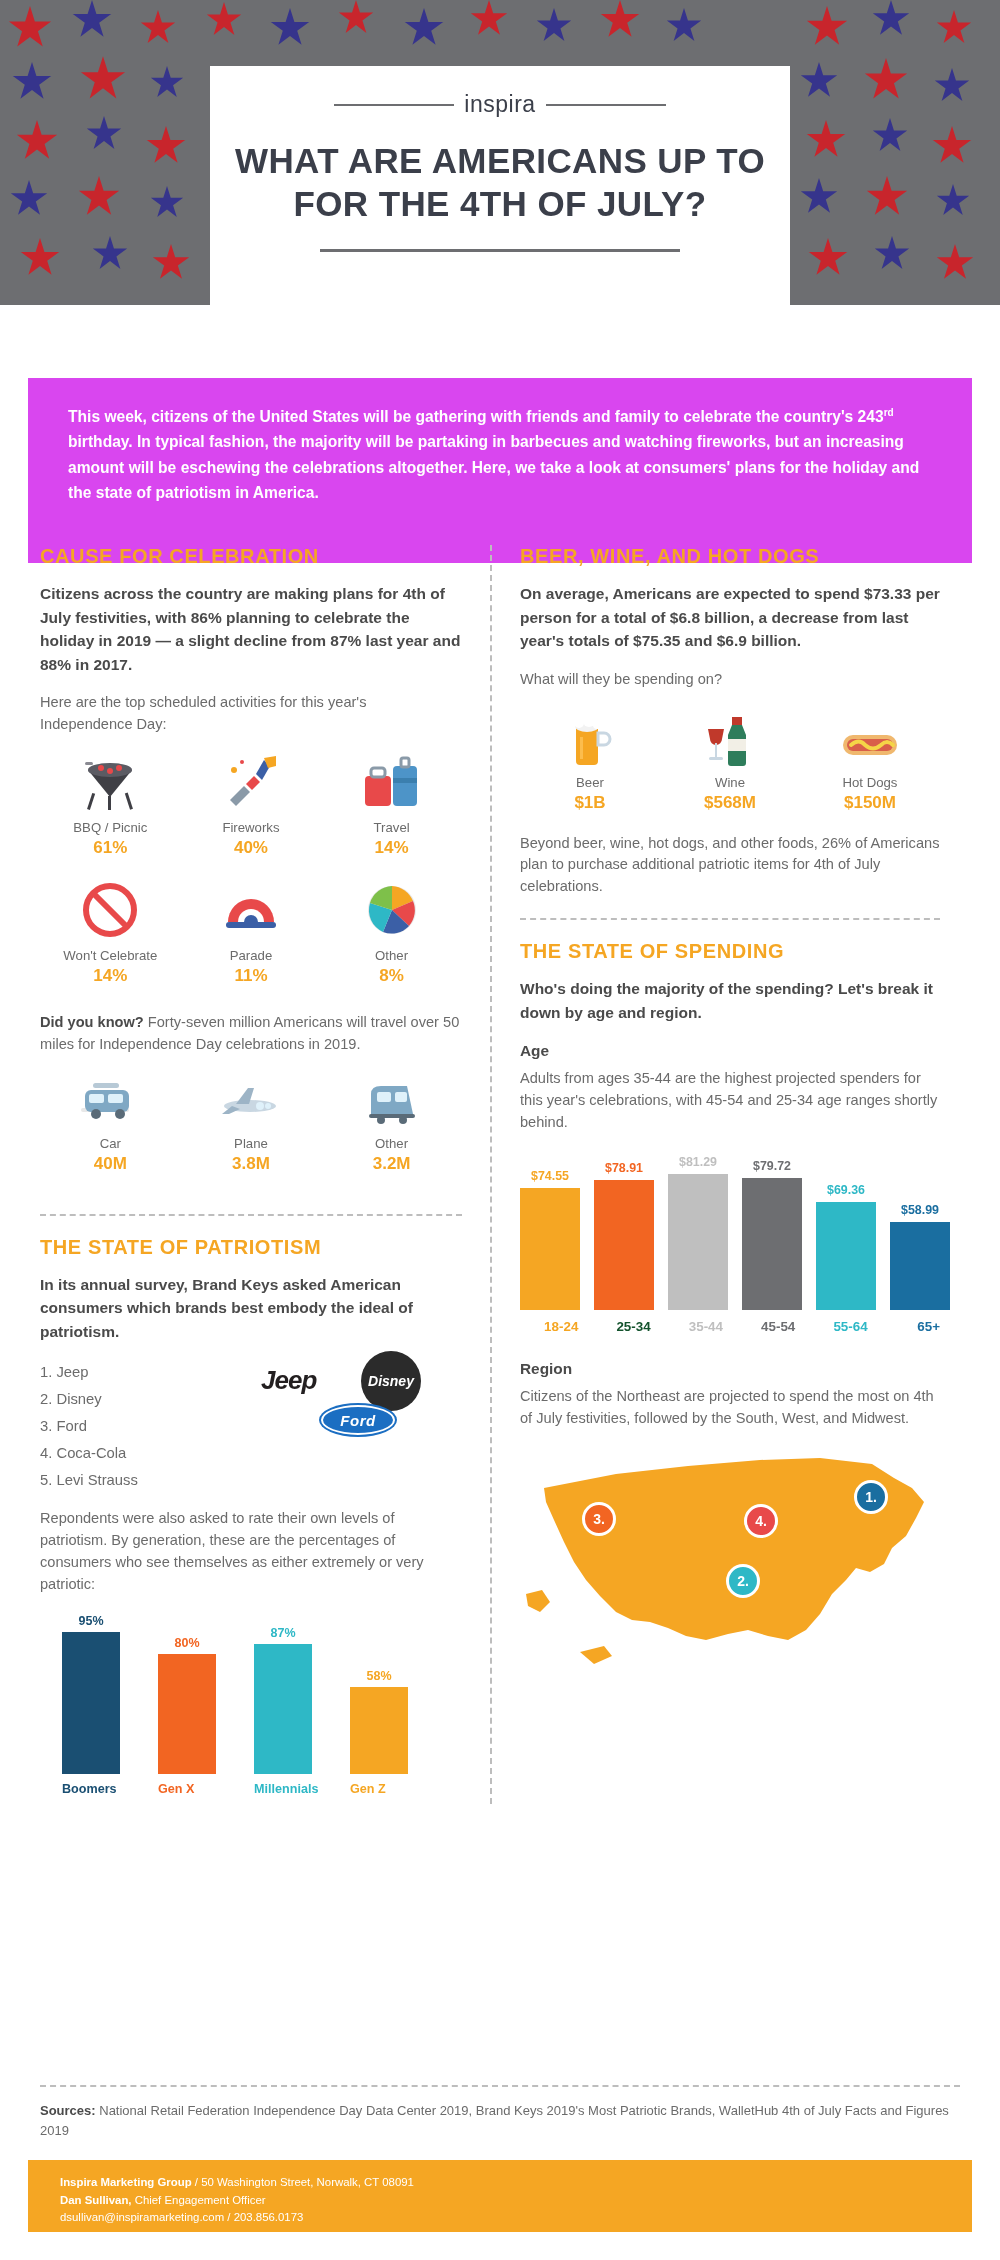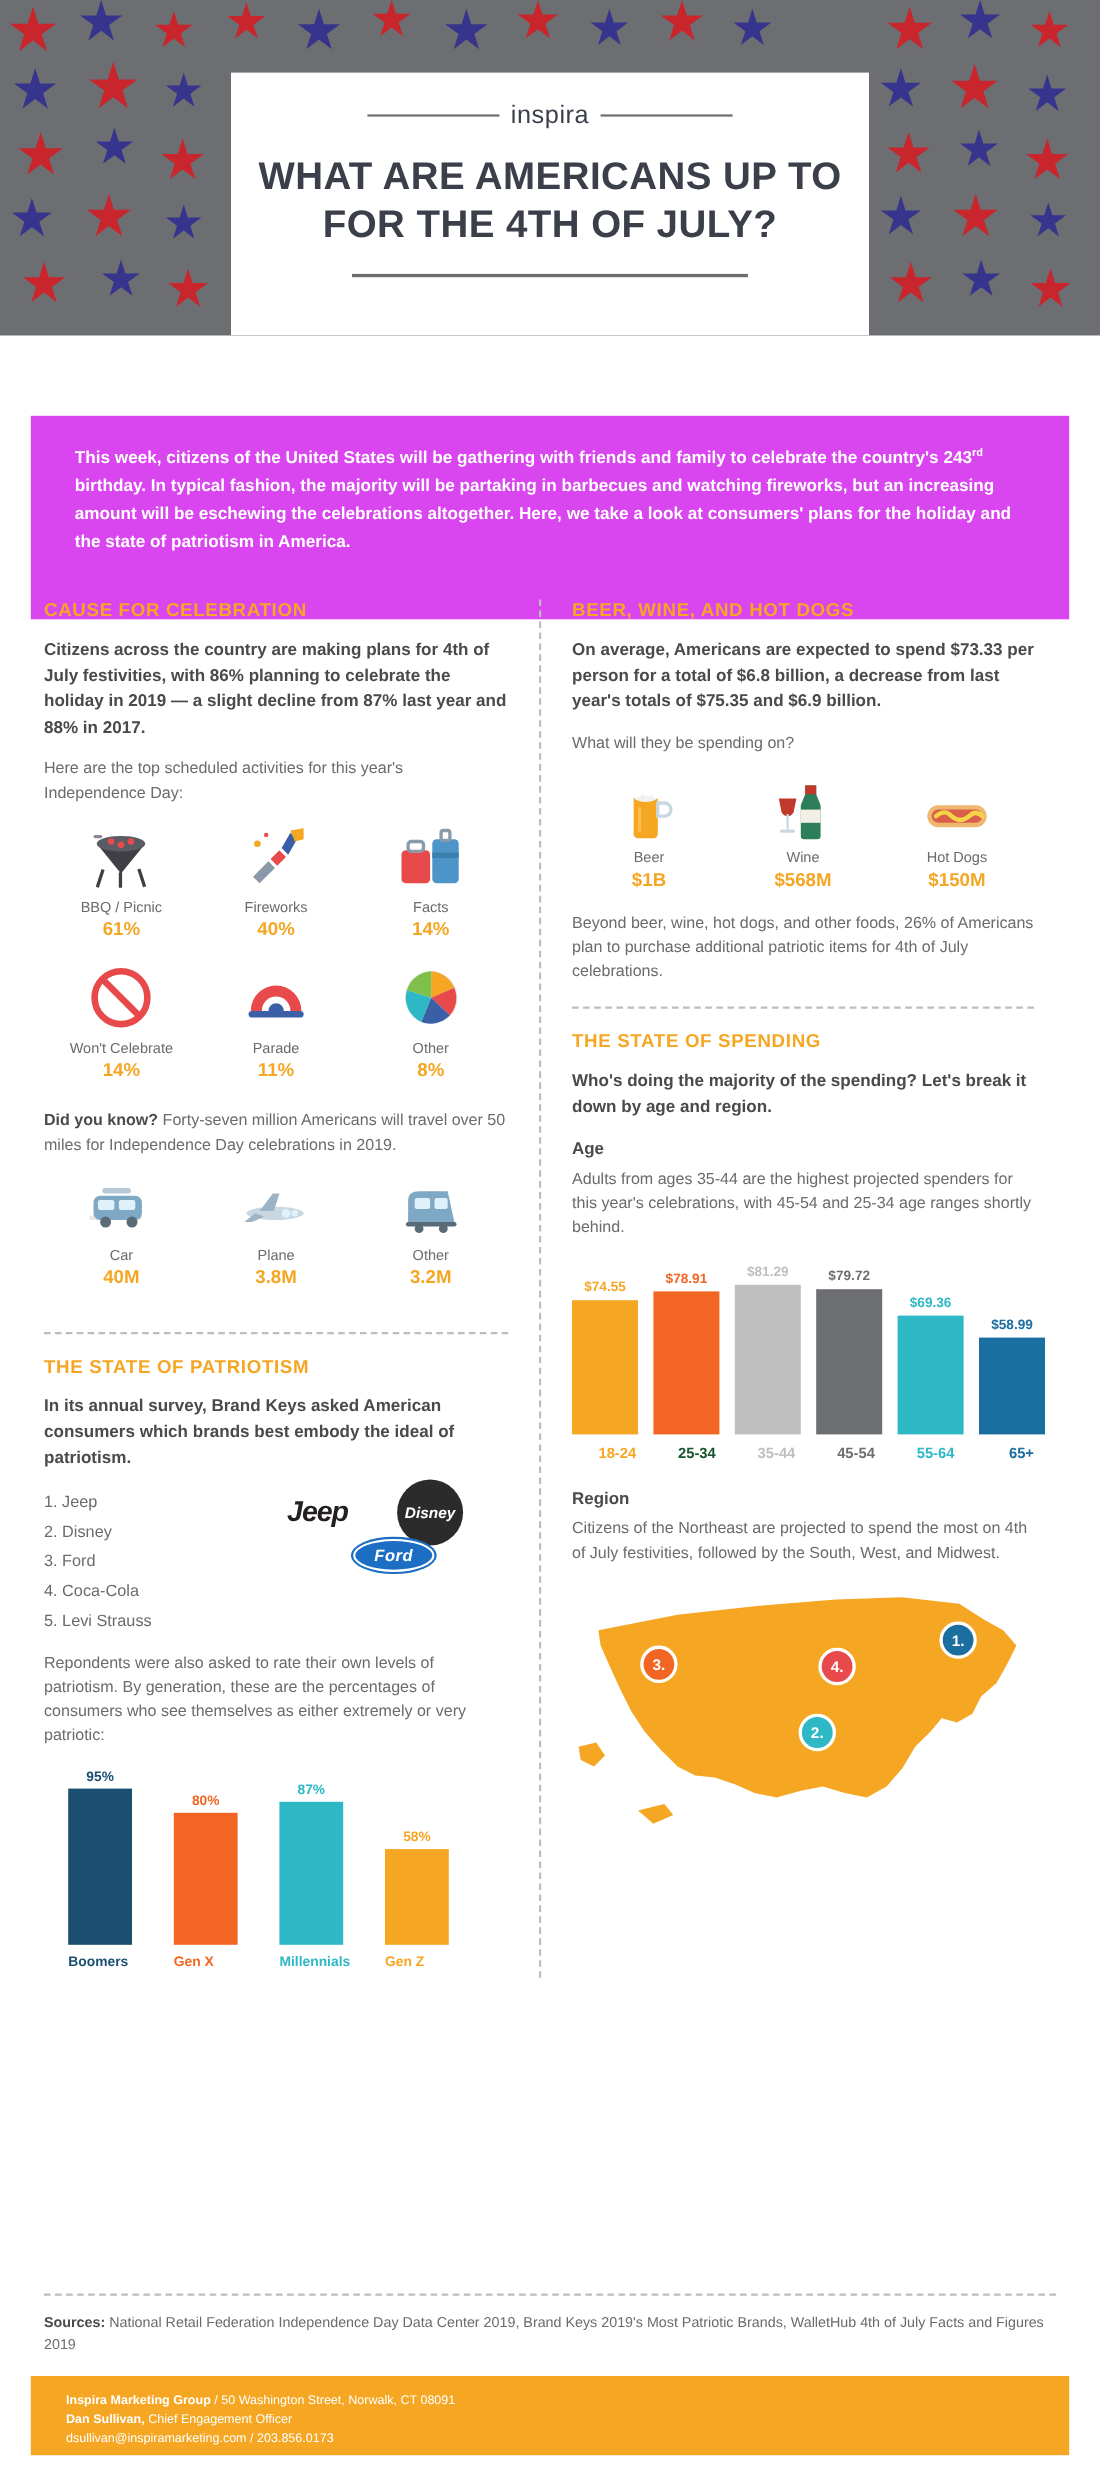--- a/index.html
+++ b/index.html
@@ -62,21 +62,21 @@
     position:absolute; left:40px; top:545px; width:920px;
   }
   .cols { display:flex; gap:0; }
   .col-left { width:450px; padding-right:28px; }
   .vdiv {
     width:0; border-left:2px dashed #bdbdbd; margin:0 0;
   }
   .col-right { width:448px; padding-left:28px; }
 
   h2.sec {
-    color:#f5a623; font-size:17px; font-weight:bold;
+    color:#f5a623; font-size:20px; font-weight:bold;
     letter-spacing:0.6px; margin:0 0 14px 0;
   }
   .lead {
     font-size:15.5px; line-height:1.52; font-weight:bold; color:#4a4a4a;
     margin:0 0 16px 0;
   }
   p.body {
     font-size:14.6px; line-height:1.5; color:#6b6b6b; margin:0 0 14px 0;
   }
   .hdash {
@@ -294,21 +294,21 @@
           <div class="icon-cell">
             <div class="icon-art">
               <svg width="62" height="60" viewBox="0 0 62 60">
                 <rect x="4" y="24" width="26" height="30" rx="4" fill="#e8494a"></rect>
                 <rect x="10" y="16" width="14" height="9" rx="3" fill="none" stroke="#8a9aa8" stroke-width="3"></rect>
                 <rect x="32" y="14" width="24" height="40" rx="4" fill="#4d94c8"></rect>
                 <rect x="40" y="6" width="8" height="9" rx="2" fill="none" stroke="#8a9aa8" stroke-width="3"></rect>
                 <rect x="32" y="26" width="24" height="5" fill="#3b7fae"></rect>
               </svg>
             </div>
-            <div class="icon-label">Facts</div>
+            <div class="icon-label">Travel</div>
             <div class="icon-value">14%</div>
           </div>
 
           <div class="icon-cell">
             <div class="icon-art">
               <svg width="62" height="60" viewBox="0 0 62 60">
                 <circle cx="31" cy="30" r="24" fill="none" stroke="#e8494a" stroke-width="6"></circle>
                 <line x1="14" y1="13" x2="48" y2="47" stroke="#e8494a" stroke-width="6"></line>
               </svg>
             </div>

